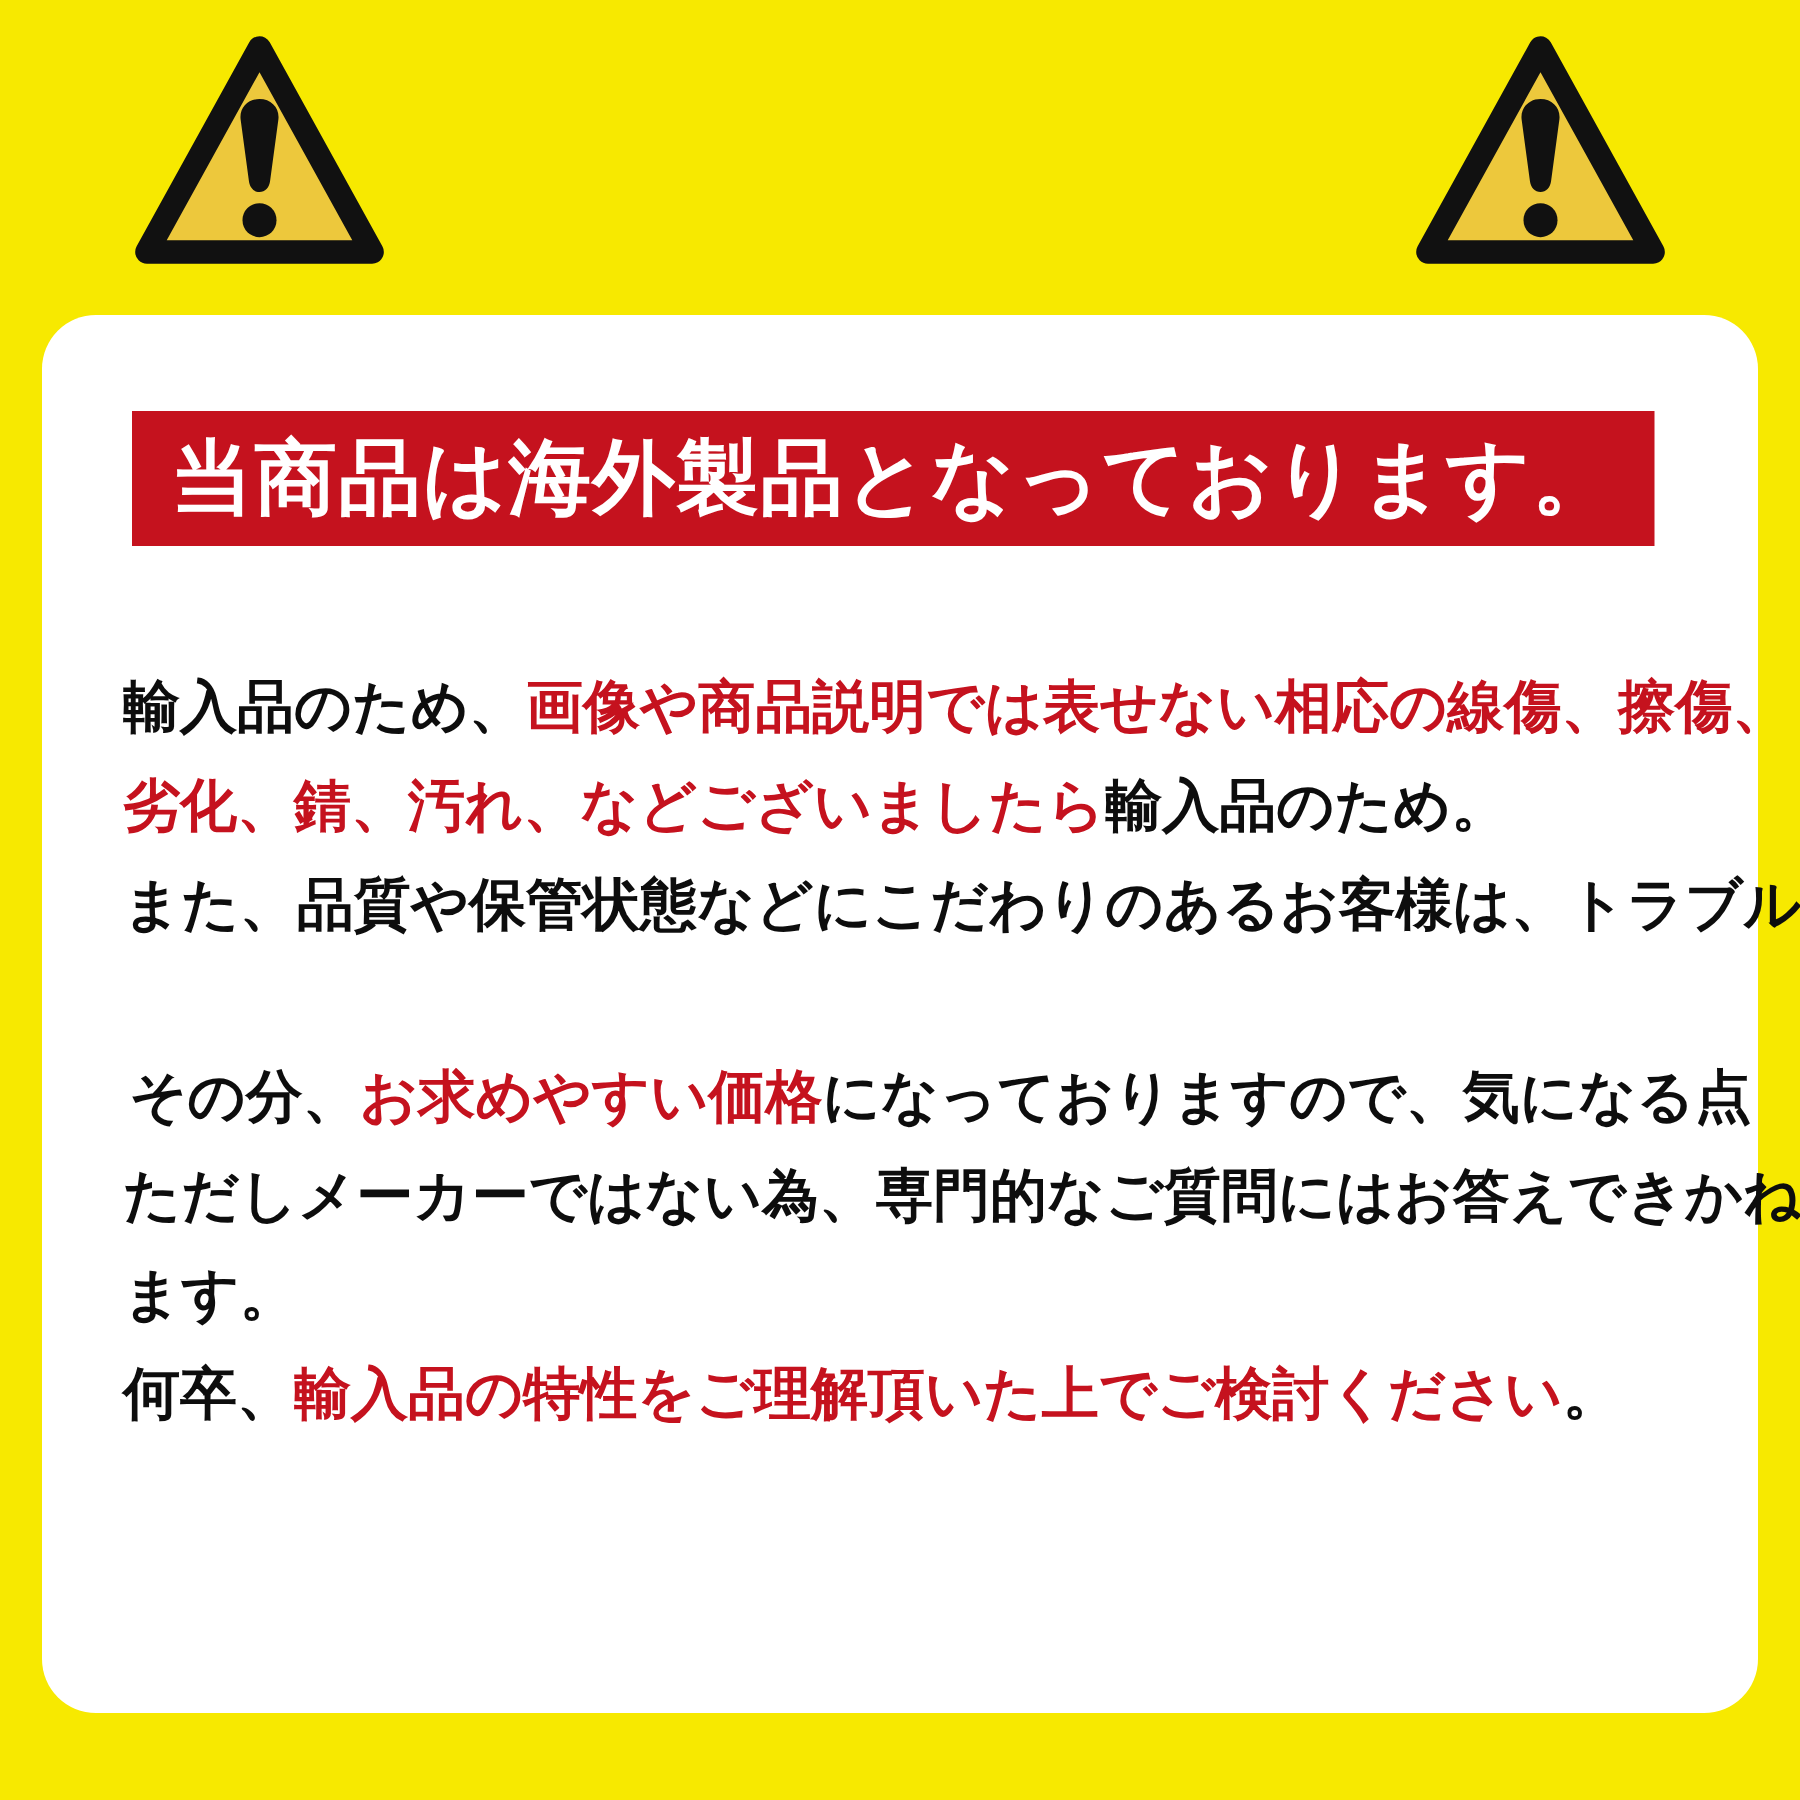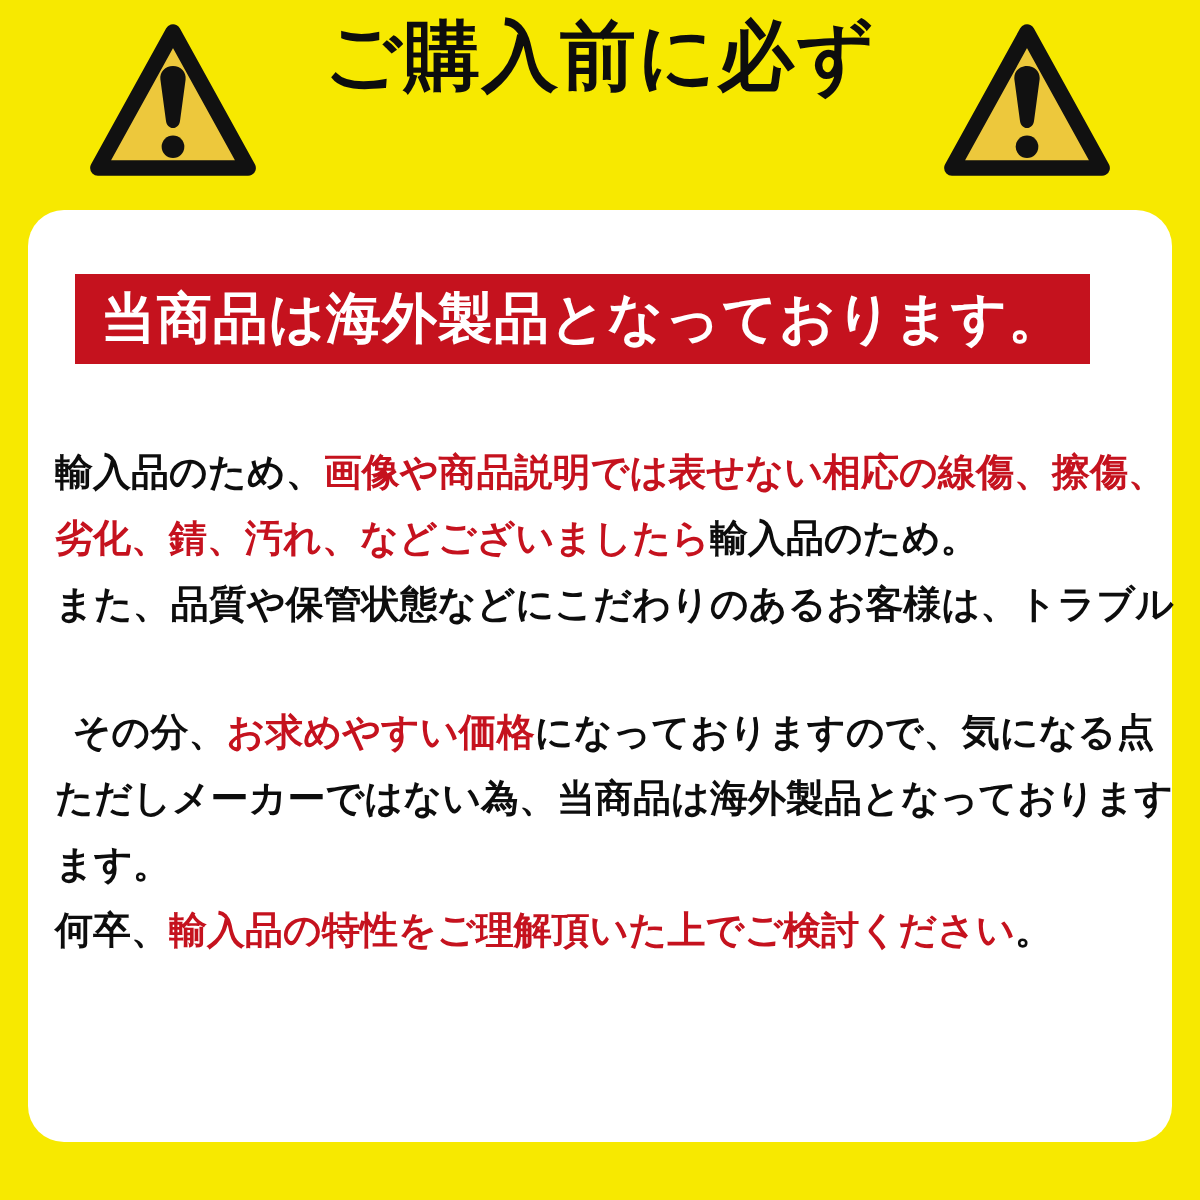--- a/index.html
+++ b/index.html
@@ -33,40 +33,41 @@
     color:var(--text-black);
     letter-spacing:2px;
   }
 
   
   .panel{
     position:absolute;
     left:28px;right:28px;top:210px;bottom:58px;
     background:var(--panel-white);
     border-radius:36px;
+    padding-left:13px;
   }
 
   
   .banner{
     margin:64px 0 0 47px;
     width:1015px;height:90px;
     background:var(--accent-red);
     display:flex;align-items:center;justify-content:center;
   }
   .banner span{
     color:#FFFFFF;
     font-size:55px;
     font-weight:bold;
     letter-spacing:1px;
     white-space:nowrap;
   }
 
   
   .body-text{
-    margin:75px 0 0 27px;
+    margin:75px 0 0 41px;
     font-size:38px;
     font-weight:bold;
     color:var(--text-black);
   }
   .body-text .line{
     height:66px;
     line-height:66px;
     white-space:nowrap;
   }
   .body-text .line.space-before{margin-top:62px;text-align:center;}
@@ -79,39 +80,38 @@
 <div class="canvas">
 
   <div class="header">
     <svg class="warn-tri left" viewBox="0 0 120 110" aria-hidden="true">
       <path d="M60 7 L113 103 L7 103 Z" fill="#EDC83C" stroke="#111111" stroke-width="11" stroke-linejoin="round"></path>
       <path d="M60 31 C65.5 31 69.5 35.2 68.9 40.5 L65 69.5 C64.6 72.8 62.6 74.8 60 74.8 C57.4 74.8 55.4 72.8 55 69.5 L51.1 40.5 C50.5 35.2 54.5 31 60 31 Z" fill="#111111"></path>
       <circle cx="60" cy="88" r="8" fill="#111111"></circle>
     </svg>
 
     <div class="title">
-      <div>ご購入前に必ず</div>
     </div>
 
     <svg class="warn-tri right" viewBox="0 0 120 110" aria-hidden="true">
       <path d="M60 7 L113 103 L7 103 Z" fill="#EDC83C" stroke="#111111" stroke-width="11" stroke-linejoin="round"></path>
       <path d="M60 31 C65.5 31 69.5 35.2 68.9 40.5 L65 69.5 C64.6 72.8 62.6 74.8 60 74.8 C57.4 74.8 55.4 72.8 55 69.5 L51.1 40.5 C50.5 35.2 54.5 31 60 31 Z" fill="#111111"></path>
       <circle cx="60" cy="88" r="8" fill="#111111"></circle>
     </svg>
   </div>
 
   <div class="panel">
     <div class="banner">
       <span>当商品は海外製品となっております。</span>
     </div>
 
     <div class="body-text" id="body-lines">
         <div class="line"><span class="seg-black">輸入品のため、</span><span class="seg-red">画像や商品説明では表せない相応の線傷、擦傷、</span></div>
         <div class="line"><span class="seg-red">劣化、錆、汚れ、などございましたら</span><span class="seg-black">輸入品のため。</span></div>
         <div class="line"><span class="seg-black">また、品質や保管状態などにこだわりのあるお客様は、トラブル</span></div>
         <div class="line space-before"><span class="seg-black">その分、</span><span class="seg-red">お求めやすい価格</span><span class="seg-black">になっておりますので、気になる点</span></div>
-        <div class="line"><span class="seg-black">ただしメーカーではない為、当商品は海外製品となっております</span></div>
+        <div class="line"><span class="seg-black">ただしメーカーではない為、専門的なご質問にはお答えできかね</span></div>
         <div class="line"><span class="seg-black">ます。</span></div>
         <div class="line"><span class="seg-black">何卒、</span><span class="seg-red">輸入品の特性をご理解頂いた上でご検討ください</span><span class="seg-black">。</span></div>
       </div>
   </div>
 
 </div>
 
 </body></html>

